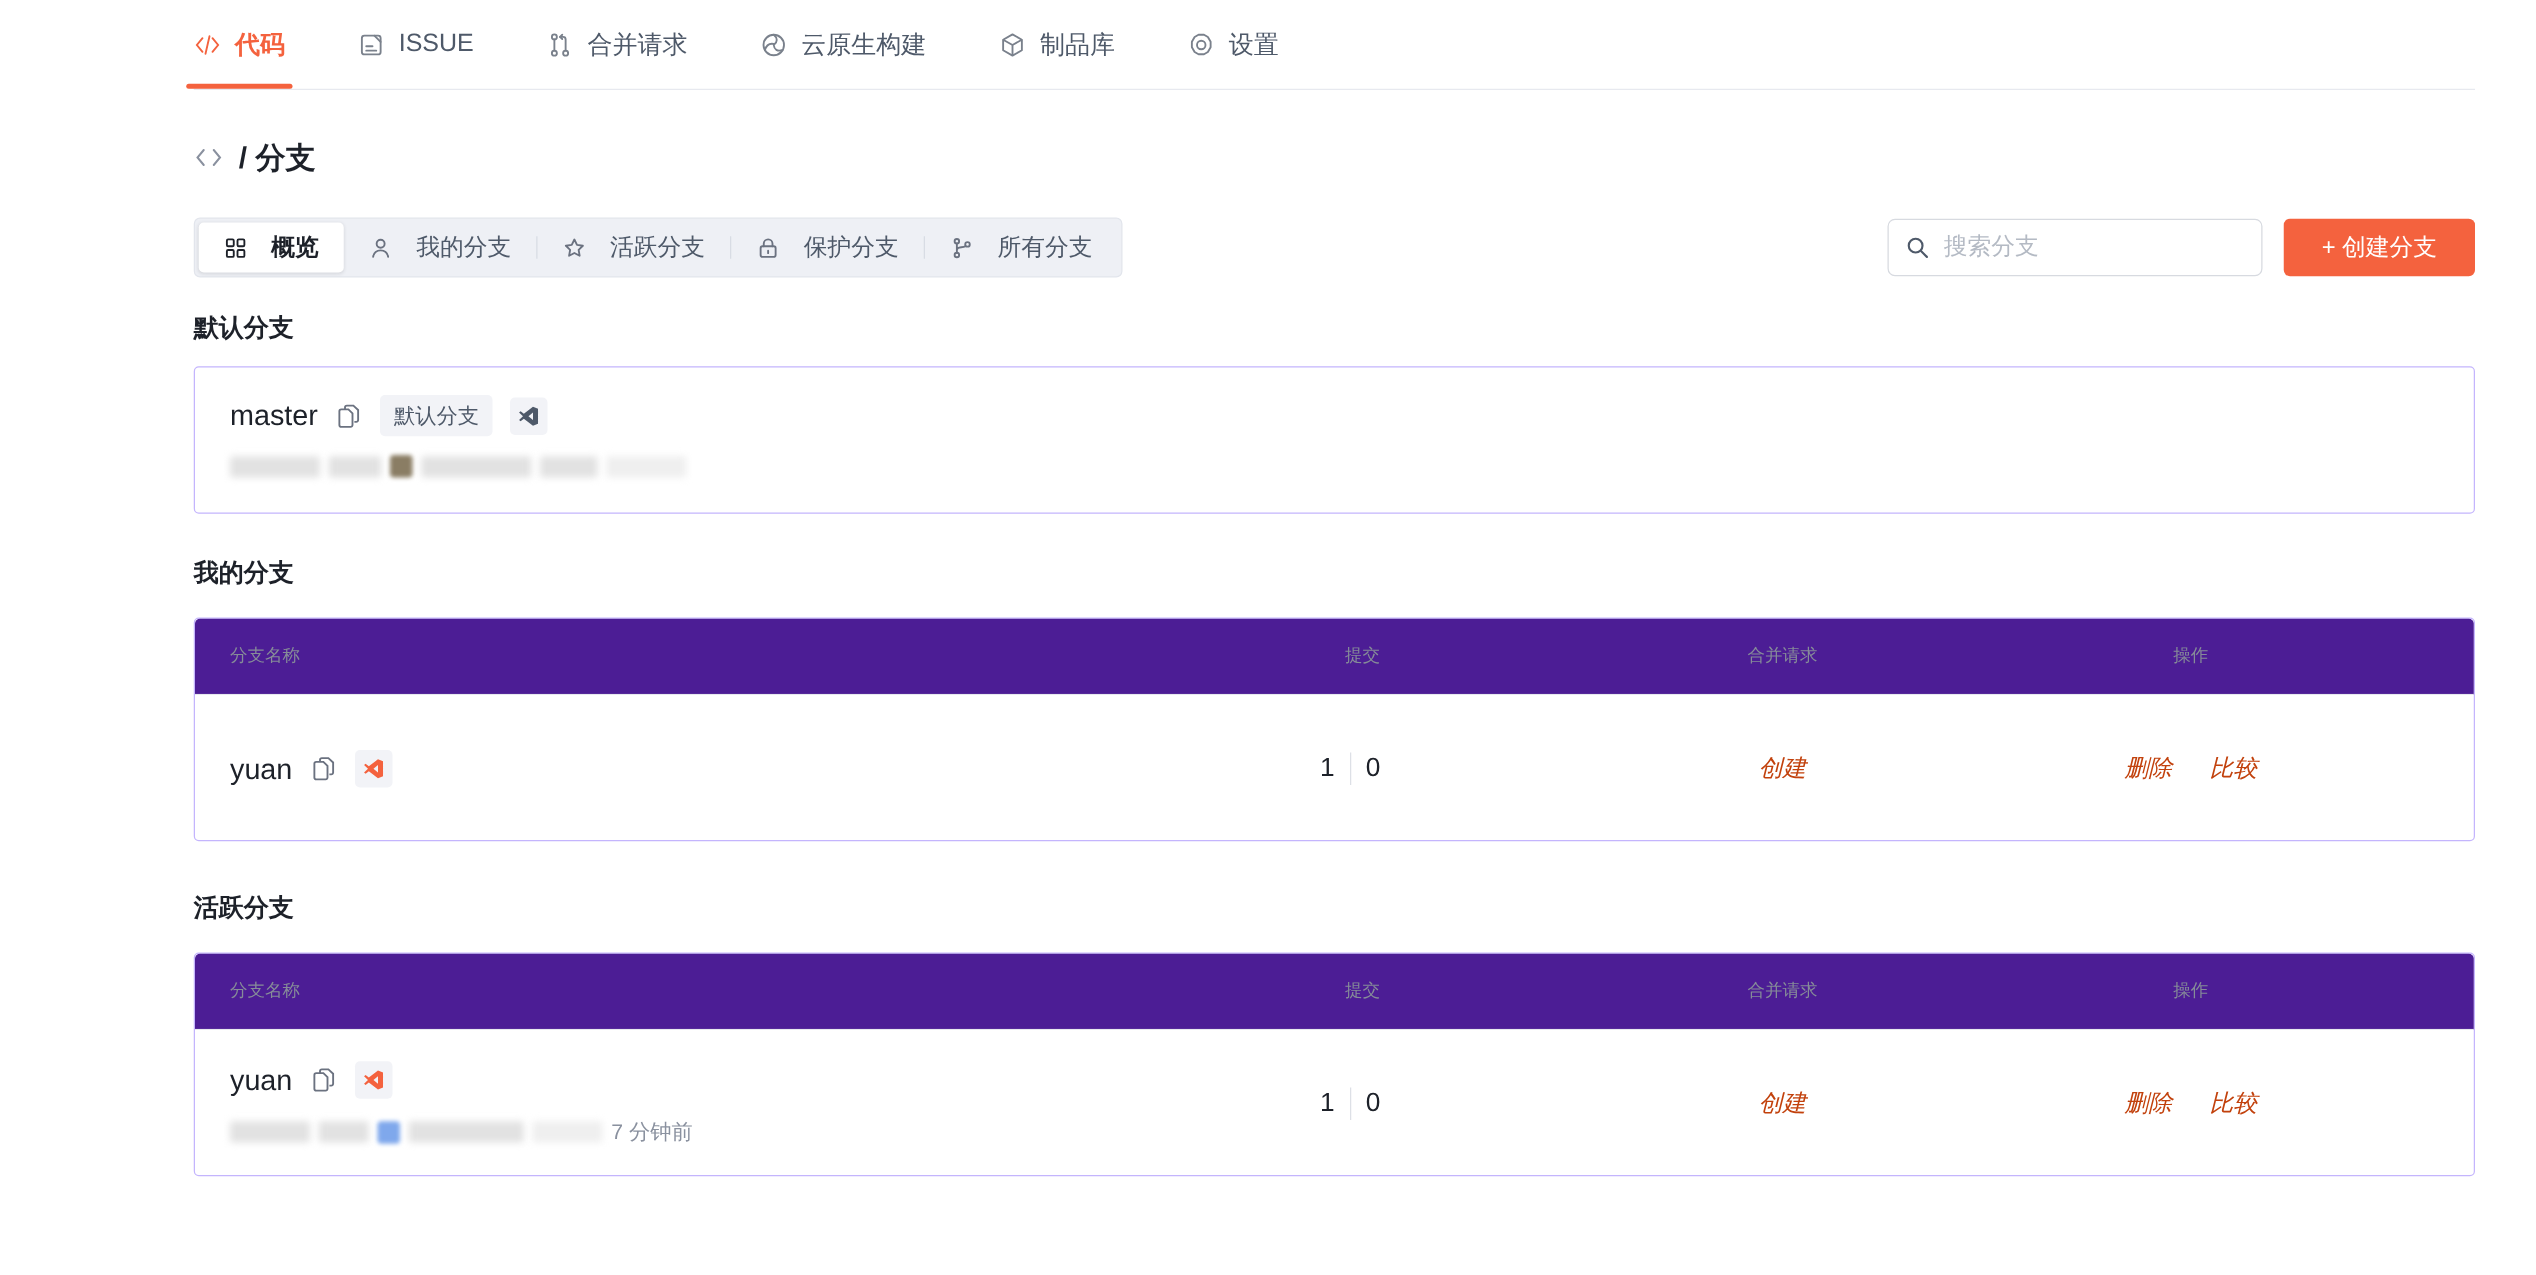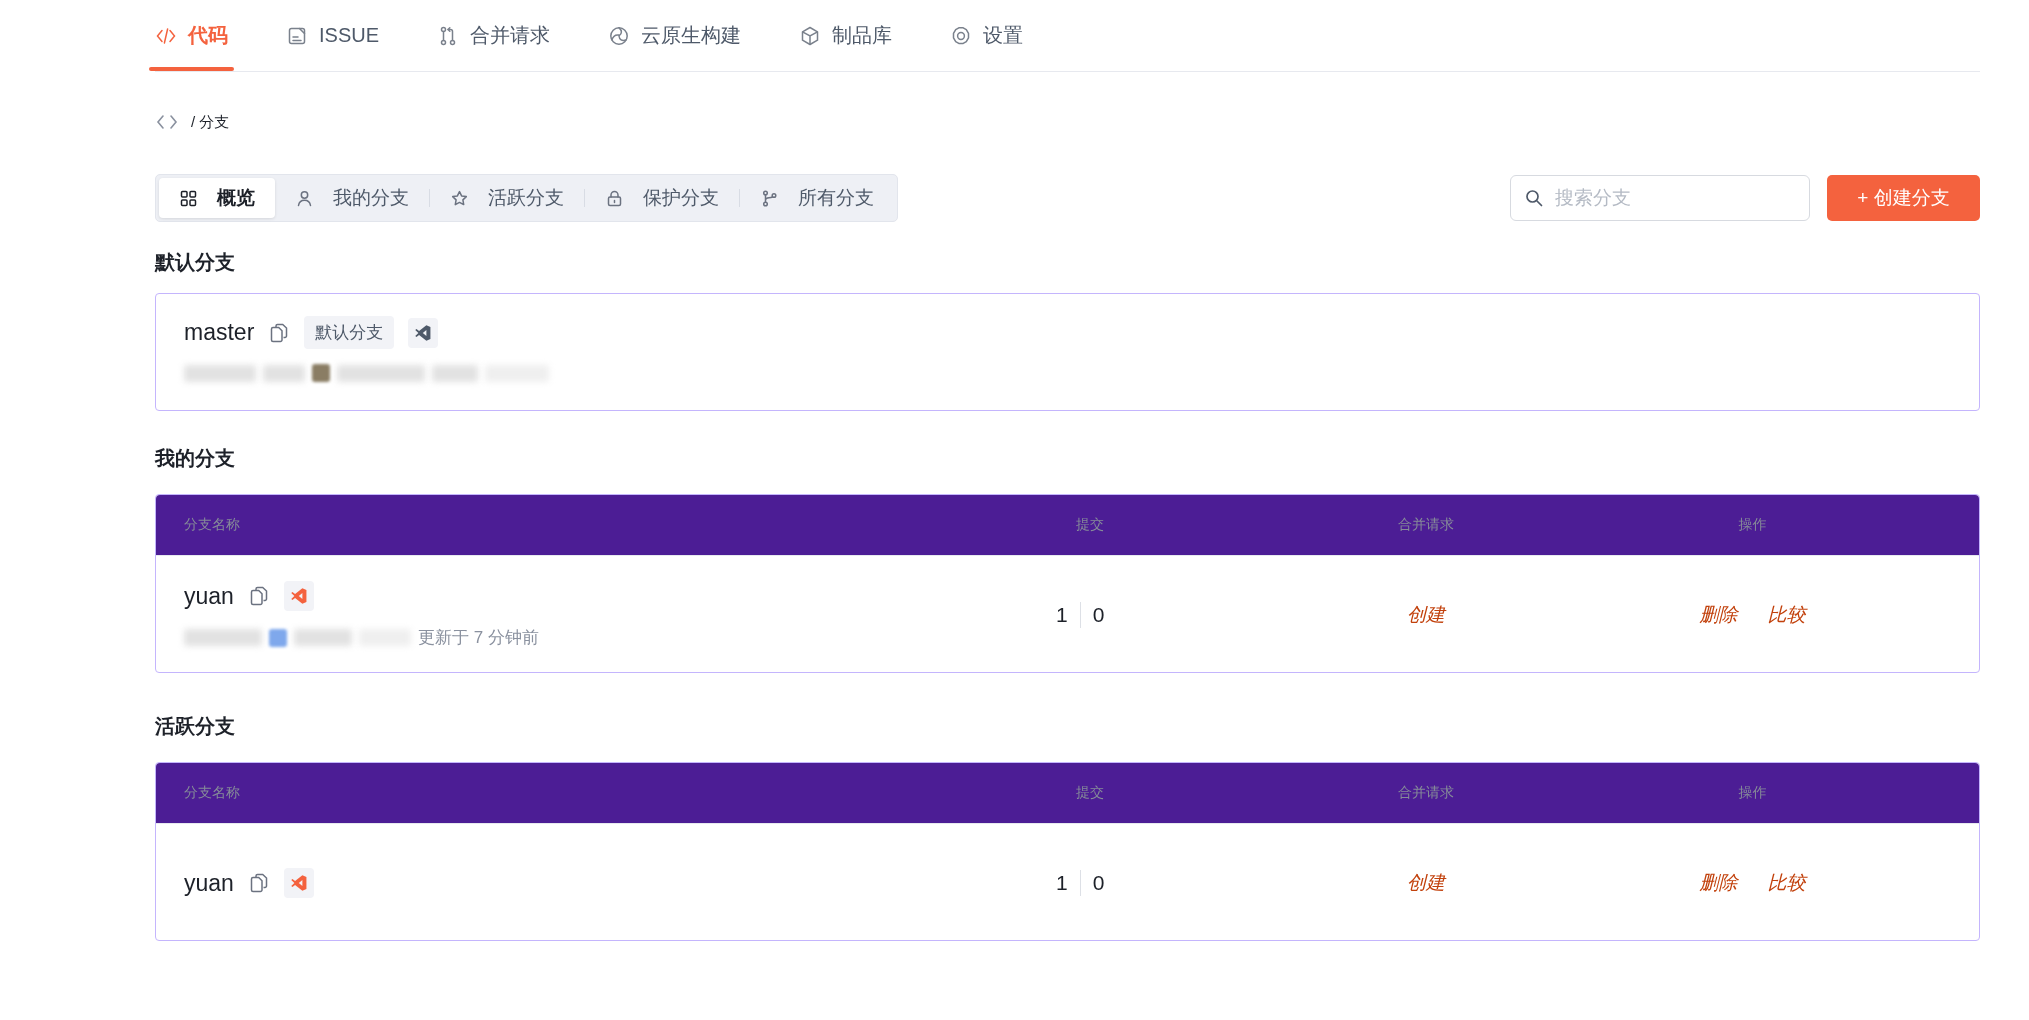--- a/index.html
+++ b/index.html
@@ -9,21 +9,21 @@
   .topnav{position:absolute;left:155px;top:0;width:1825px;height:71px;border-bottom:1px solid #e7e9ef;display:flex;align-items:center;}
   .topnav .tab{position:relative;height:71px;display:flex;align-items:center;gap:11px;margin-right:58px;color:#4e5969;font-size:20px;cursor:pointer;}
   .topnav .tab svg{width:22px;height:22px;stroke:#7a818c;fill:none;stroke-width:1.5;}
   .topnav .tab.active{color:#f4623e;font-weight:bold;}
   .topnav .tab.active svg{stroke:#f4623e;}
   .topnav .tab.active::after{content:"";position:absolute;left:-6px;right:-6px;bottom:0;height:4px;background:#f4623e;border-radius:2px;}
 
   
   .breadcrumb{position:absolute;left:155px;top:110px;display:flex;align-items:center;gap:12px;}
   .breadcrumb svg{width:24px;height:24px;stroke:#8a919f;fill:none;stroke-width:1.6;}
-  .breadcrumb .path{font-size:15px;font-weight:normal;color:#1d2129;}
+  .breadcrumb .path{font-size:24px;font-weight:bold;color:#1d2129;}
 
   
   .toolbar{position:absolute;left:155px;top:174px;width:1825px;height:48px;display:flex;align-items:center;}
   .seg{display:flex;align-items:center;height:48px;background:#eef0f5;border:1px solid #e2e5ec;border-radius:5px;padding:0 3px;box-sizing:border-box;}
   .seg .seg-item{display:flex;align-items:center;gap:19px;height:40px;padding:0 20px;font-size:19px;color:#4e5969;border-radius:4px;cursor:pointer;white-space:nowrap;}
   .seg .seg-item svg{width:19px;height:19px;stroke:#6b7280;fill:none;stroke-width:1.5;}
   .seg .seg-item.active{background:#fff;color:#1d2129;font-weight:bold;box-shadow:0 1px 3px rgba(31,35,41,.12);}
   .seg .seg-item.active svg{stroke:#1d2129;}
   .seg .divider{width:1px;height:18px;background:#d8dce4;}
   .search-box{margin-left:auto;position:relative;width:300px;height:46px;box-sizing:border-box;}
@@ -201,20 +201,61 @@
       <span class="blur" style="width:42px"></span>
       <span class="blur-avatar" style="background:#8a7d64"></span>
       <span class="blur" style="width:88px"></span>
       <span class="blur" style="width:46px"></span>
       <span class="blur light" style="width:64px"></span>
     </div>
   </div>
 
   <div class="sect-heading" style="top:445px;">我的分支</div>
   <div class="card" style="top:494px;height:179px;">
+    <div class="tbl-header">
+      <div class="c-branch">分支名称</div>
+      <div class="c-commits">提交</div>
+      <div class="c-mr">合并请求</div>
+      <div class="c-ops">操作</div>
+    </div>
+    <div class="tbl-row">
+      <div class="cell-branch">
+        <div class="branch-line">
+          <span class="branch-name">yuan</span>
+          <span class="icon-btn">
+            <svg viewBox="0 0 22 22">
+                <path d="M8 5.5V4a1.5 1.5 0 0 1 1.5-1.5h5.2L18.5 6v8a1.5 1.5 0 0 1-1.5 1.5h-1.5"></path>
+                <path d="M5 5.5h5.7l3.3 3.2V18A1.5 1.5 0 0 1 12.5 19.5H5A1.5 1.5 0 0 1 3.5 18V7A1.5 1.5 0 0 1 5 5.5Z"></path>
+              </svg>
+          </span>
+          <span class="vs-badge">
+            <svg viewBox="0 0 16 16">
+                <path d="M11 1.2 14.6 2.7v10.6L11 14.8 4.5 9.7l-2.3 1.8-1.1-.9L3.9 8 1.1 5.4l1.1-.9 2.3 1.8Z" fill="#f4623e"></path>
+                <path d="M11 5.4 7.8 8 11 10.6Z" fill="#f2f3f7"></path>
+              </svg>
+          </span>
+        </div>
+      </div>
+      <div class="commit-counts">
+        <span>1</span>
+        <span class="commit-div"></span>
+        <span>0</span>
+      </div>
+      <div class="cell-mr">
+        <a class="link">创建</a>
+      </div>
+      <div class="cell-ops">
+        <a class="link">删除</a>
+        <a class="link">比较</a>
+      </div>
+    </div>
+  </div>
+
+  <div class="sect-heading" style="top:713px;">活跃分支</div>
+  <div class="card" style="top:762px;height:179px;">
     <div class="tbl-header">
       <div class="c-branch">分支名称</div>
       <div class="c-commits">提交</div>
       <div class="c-mr">合并请求</div>
       <div class="c-ops">操作</div>
     </div>
     <div class="tbl-row">
       <div class="cell-branch">
         <div class="branch-line">
           <span class="branch-name">yuan</span>
@@ -225,76 +266,36 @@
               </svg>
           </span>
           <span class="vs-badge">
             <svg viewBox="0 0 16 16">
                 <path d="M11 1.2 14.6 2.7v10.6L11 14.8 4.5 9.7l-2.3 1.8-1.1-.9L3.9 8 1.1 5.4l1.1-.9 2.3 1.8Z" fill="#f4623e"></path>
                 <path d="M11 5.4 7.8 8 11 10.6Z" fill="#f2f3f7"></path>
               </svg>
           </span>
         </div>
         <div class="meta-line">
-          <span class="blur" style="width:78px"></span>
+          <span class="blur" style="width:64px"></span>
+          <span class="blur" style="width:40px"></span>
           <span class="blur-avatar" style="background:#7fa8ec"></span>
-          <span class="blur" style="width:58px"></span>
-          <span class="blur light" style="width:52px"></span>
-          <span>更新于 7 分钟前</span>
+          <span class="blur" style="width:92px"></span>
+          <span class="blur light" style="width:56px"></span>
+          <span>7 分钟前</span>
         </div>
       </div>
       <div class="commit-counts">
         <span>1</span>
         <span class="commit-div"></span>
         <span>0</span>
       </div>
       <div class="cell-mr">
         <a class="link">创建</a>
       </div>
       <div class="cell-ops">
         <a class="link">删除</a>
         <a class="link">比较</a>
       </div>
     </div>
   </div>
 
-  <div class="sect-heading" style="top:713px;">活跃分支</div>
-  <div class="card" style="top:762px;height:179px;">
-    <div class="tbl-header">
-      <div class="c-branch">分支名称</div>
-      <div class="c-commits">提交</div>
-      <div class="c-mr">合并请求</div>
-      <div class="c-ops">操作</div>
-    </div>
-    <div class="tbl-row">
-      <div class="cell-branch">
-        <div class="branch-line">
-          <span class="branch-name">yuan</span>
-          <span class="icon-btn">
-            <svg viewBox="0 0 22 22">
-                <path d="M8 5.5V4a1.5 1.5 0 0 1 1.5-1.5h5.2L18.5 6v8a1.5 1.5 0 0 1-1.5 1.5h-1.5"></path>
-                <path d="M5 5.5h5.7l3.3 3.2V18A1.5 1.5 0 0 1 12.5 19.5H5A1.5 1.5 0 0 1 3.5 18V7A1.5 1.5 0 0 1 5 5.5Z"></path>
-              </svg>
-          </span>
-          <span class="vs-badge">
-            <svg viewBox="0 0 16 16">
-                <path d="M11 1.2 14.6 2.7v10.6L11 14.8 4.5 9.7l-2.3 1.8-1.1-.9L3.9 8 1.1 5.4l1.1-.9 2.3 1.8Z" fill="#f4623e"></path>
-                <path d="M11 5.4 7.8 8 11 10.6Z" fill="#f2f3f7"></path>
-              </svg>
-          </span>
-        </div>
-      </div>
-      <div class="commit-counts">
-        <span>1</span>
-        <span class="commit-div"></span>
-        <span>0</span>
-      </div>
-      <div class="cell-mr">
-        <a class="link">创建</a>
-      </div>
-      <div class="cell-ops">
-        <a class="link">删除</a>
-        <a class="link">比较</a>
-      </div>
-    </div>
-  </div>
-
 </div>
 
 </body></html>

